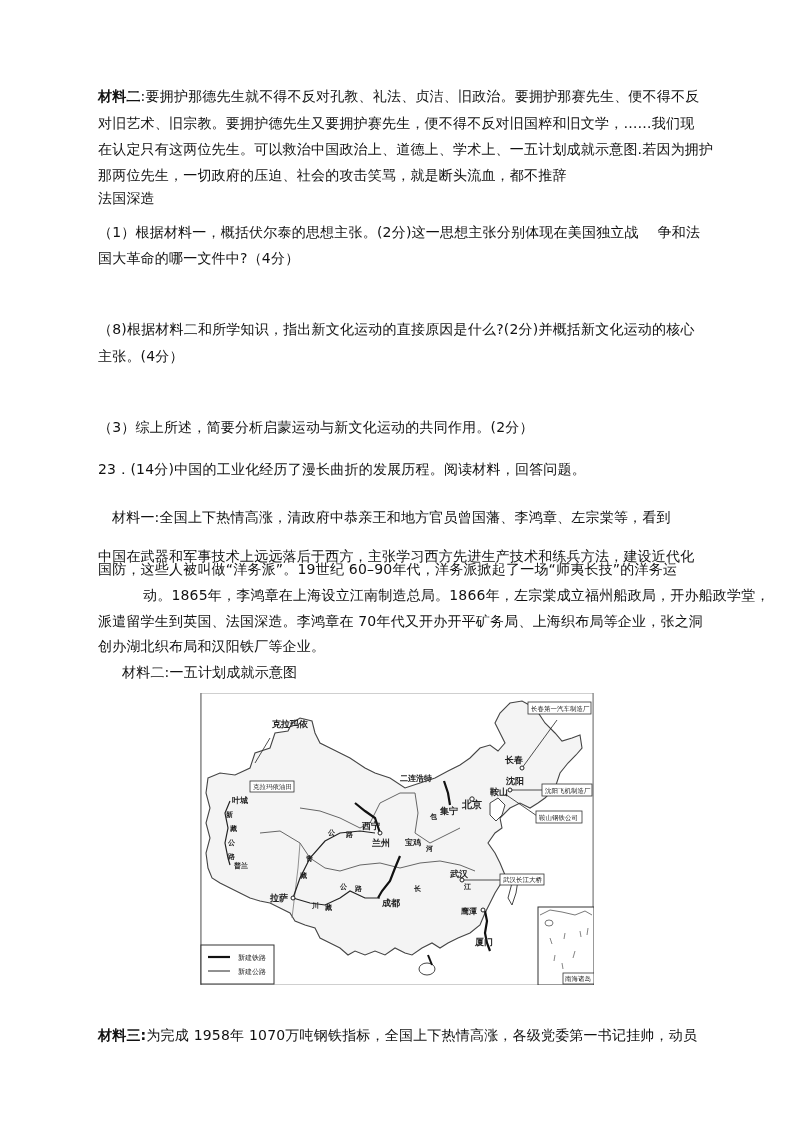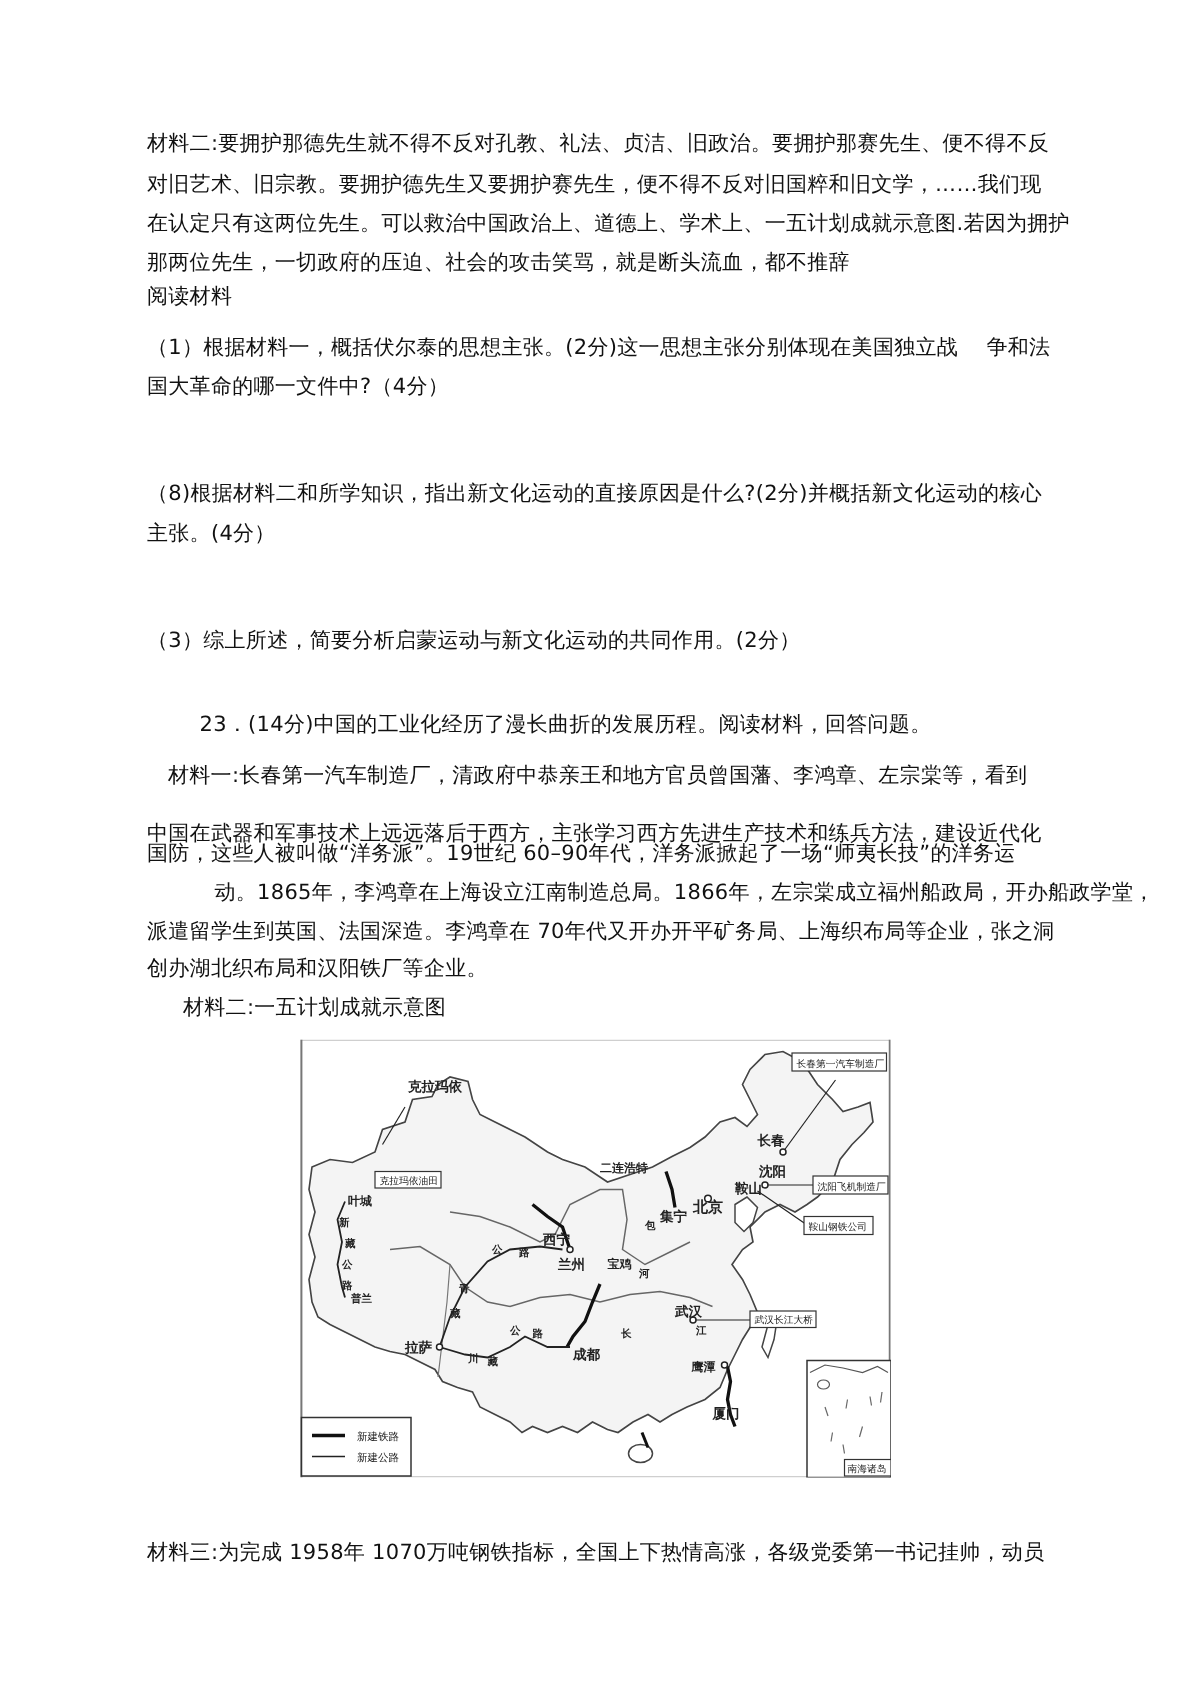--- a/index.html
+++ b/index.html
@@ -5,52 +5,52 @@
   html, body { margin: 0; padding: 0; background: #ffffff; }
   body {
     width: 794px; height: 1123px; position: relative; overflow: hidden;
     font-family: "DejaVu Sans", "Liberation Sans", sans-serif;
     color: #111111;
   }
   .line {
     position: absolute; left: 98px; white-space: nowrap;
     font-size: 14px; line-height: 20px; letter-spacing: 0.2px;
   }
-  .bold { font-weight: normal; }
+  .bold { font-weight: bold; }
   .indent1 { left: 112px; }
   .indent2 { left: 122px; }
   #map {
     position: absolute; left: 200px; top: 693px; width: 394px; height: 292px;
     background: #ffffff;
   }
   #map svg { display: block; }
   .map-label { font-family: "DejaVu Sans", sans-serif; font-weight: bold; fill: #222; }
   .box-label { font-family: "DejaVu Sans", sans-serif; fill: #222; }
 </style>
 </head>
 <body>
 
 <div class="line" style="top:86px;">
   <span class="bold">材料二</span><span>:要拥护那德先生就不得不反对孔教、礼法、贞洁、旧政治。要拥护那赛先生、便不得不反</span>
 </div>
 <div class="line" style="top:113px;">对旧艺术、旧宗教。要拥护德先生又要拥护赛先生，便不得不反对旧国粹和旧文学，……我们现</div>
 <div class="line" style="top:139px;">在认定只有这两位先生。可以救治中国政治上、道德上、学术上、一五计划成就示意图.若因为拥护</div>
 <div class="line" style="top:165px;">那两位先生，一切政府的压迫、社会的攻击笑骂，就是断头流血，都不推辞</div>
-<div class="line" style="top:188px;">阅读材料</div>
+<div class="line" style="top:188px;">法国深造</div>
 
 <div class="line" style="top:222px;">（1）根据材料一，概括伏尔泰的思想主张。(2分)这一思想主张分别体现在美国独立战　 争和法</div>
 <div class="line" style="top:248px;">国大革命的哪一文件中?（4分）</div>
 
 <div class="line" style="top:319px;">（8)根据材料二和所学知识，指出新文化运动的直接原因是什么?(2分)并概括新文化运动的核心</div>
 <div class="line" style="top:346px;">主张。(4分）</div>
 
 <div class="line" style="top:417px;">（3）综上所述，简要分析启蒙运动与新文化运动的共同作用。(2分）</div>
 
-<div class="line" style="top:473px;margin-left:35px;">23．(14分)中国的工业化经历了漫长曲折的发展历程。阅读材料，回答问题。</div>
-<div class="line indent1" style="top:507px;">材料一:长春第一汽车制造厂，清政府中恭亲王和地方官员曾国藩、李鸿章、左宗棠等，看到</div>
+<div class="line" style="top:459px;">23．(14分)中国的工业化经历了漫长曲折的发展历程。阅读材料，回答问题。</div>
+<div class="line indent1" style="top:507px;">材料一:全国上下热情高涨，清政府中恭亲王和地方官员曾国藩、李鸿章、左宗棠等，看到</div>
 <div class="line" style="top:547px;font-family:Liberation Serif, serif;">中国在武器和军事技术上远远落后于西方，主张学习西方先进生产技术和练兵方法，建设近代化</div>
 <div class="line" style="top:559px;">国防，这些人被叫做“洋务派”。19世纪 60–90年代，洋务派掀起了一场“师夷长技”的洋务运</div>
 <div class="line" style="top:585px;margin-left:45px;">动。1865年，李鸿章在上海设立江南制造总局。1866年，左宗棠成立福州船政局，开办船政学堂，</div>
 <div class="line" style="top:611px;">派遣留学生到英国、法国深造。李鸿章在 70年代又开办开平矿务局、上海织布局等企业，张之洞</div>
 <div class="line" style="top:636px;">创办湖北织布局和汉阳铁厂等企业。</div>
 <div class="line indent2" style="top:662px;">材料二:一五计划成就示意图</div>
 
 <div id="map">
   <svg width="394" height="292" viewBox="0 0 394 292">
 

